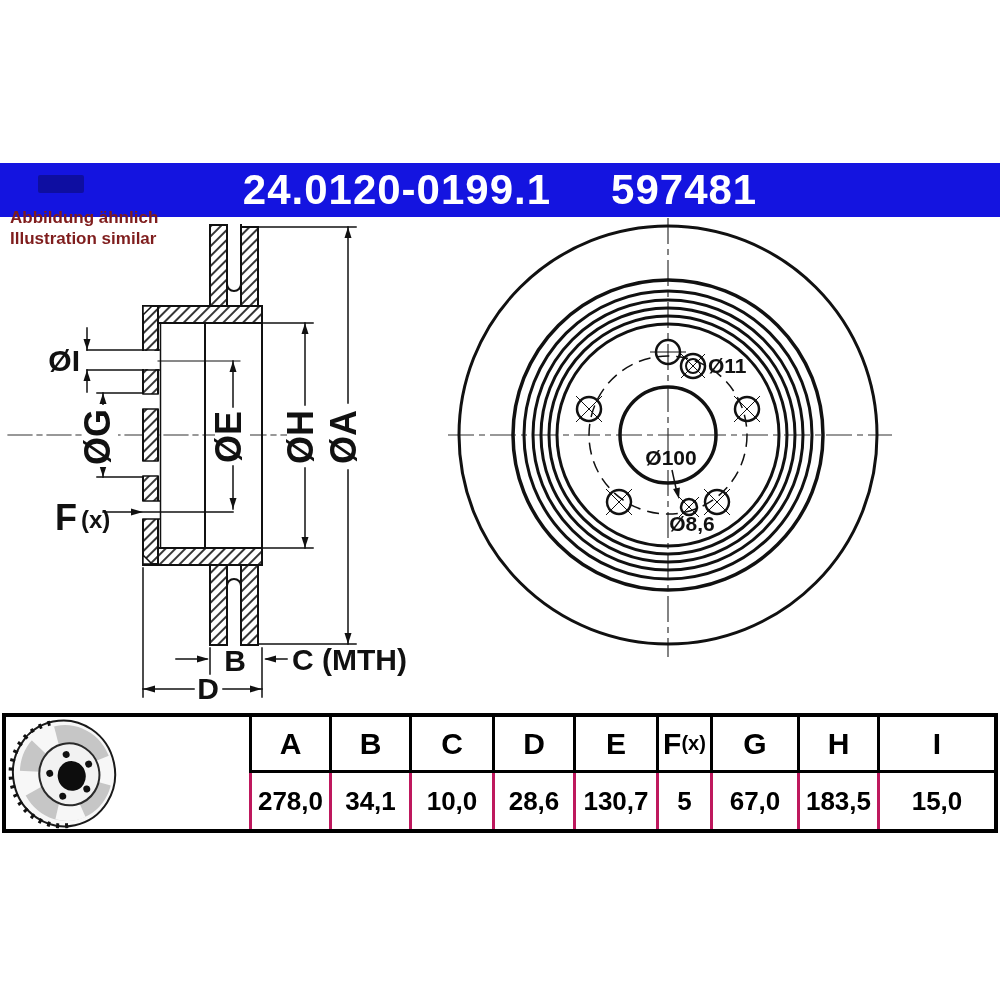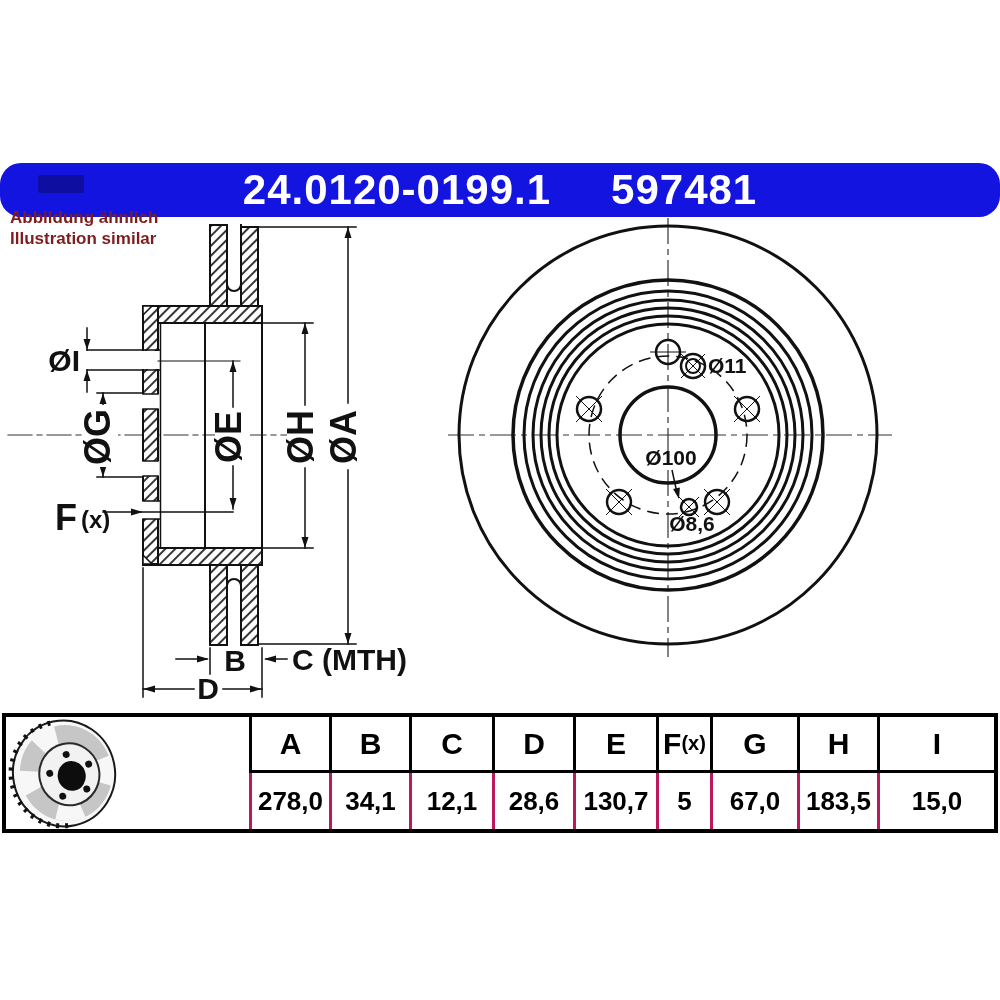--- a/index.html
+++ b/index.html
@@ -24,21 +24,21 @@
   #spec .h{border-left:3px solid #000;border-bottom:3px solid #000;font-size:30px;}
   #spec .v{border-left:3px solid #be185d;font-size:26px;}
   #spec .disc{grid-row:1/3;border:none;justify-content:flex-start;align-items:center;}
   #spec .h .paren{font-size:20px;}
 </style>
 </head>
 <body>
 
 <div id="stage">
 
-  <div id="titlebar" style="background:#1414e0;border-radius:21px;">
+  <div id="titlebar" style="background:#1414e0;">
     <div id="logo-remnant"></div>
     <span class="pn">24.0120-0199.1</span>
     <span class="pn">597481</span>
   </div>
 
   <div id="note">
     <div>Abbildung ähnlich</div>
     <div>Illustration similar</div>
   </div>
 
@@ -270,21 +270,21 @@
       </div>
     <div class="cell h">
         <span>H</span>
       </div>
     <div class="cell h">
         <span>I</span>
       </div>
 
     <div class="cell v">278,0</div>
     <div class="cell v">34,1</div>
-    <div class="cell v">12,1</div>
+    <div class="cell v">10,0</div>
     <div class="cell v">28,6</div>
     <div class="cell v">130,7</div>
     <div class="cell v">5</div>
     <div class="cell v">67,0</div>
     <div class="cell v">183,5</div>
     <div class="cell v">15,0</div>
   </div>
 
 </div>
 

